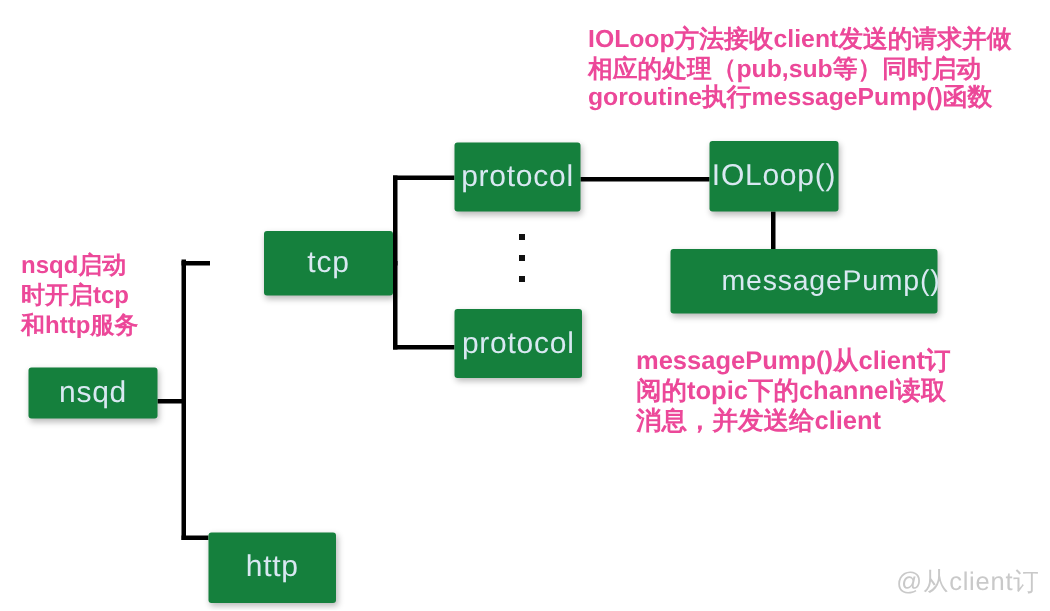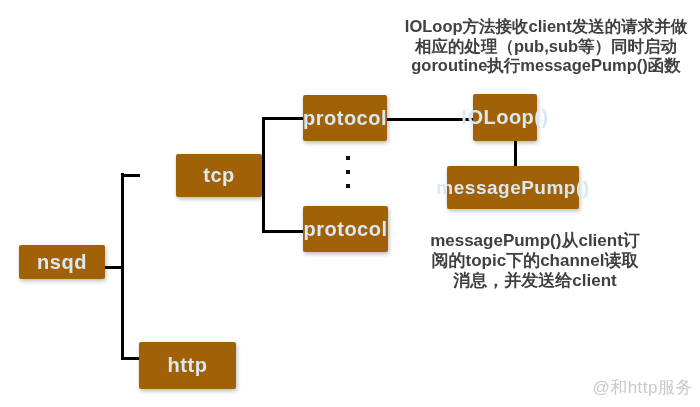--- a/index.html
+++ b/index.html
@@ -10,60 +10,60 @@
   }
   .canvas {
     position: relative;
     width: 700px;
     height: 407px;
     background: #ffffff;
     overflow: hidden;
   }
   .node {
     position: absolute;
-    background: #a16207;
+    background: #15803d;
     border-radius: 2px;
     box-shadow: 1px 2px 4px rgba(0,0,0,0.28);
     color: #d9e8f2;
     font-size: 20px;
-    font-weight: 700;
+    font-weight: 400;
     letter-spacing: 0.5px;
     display: flex;
     align-items: center;
     justify-content: center;
     white-space: nowrap;
   }
   .node-nsqd            { left: 19px;  top: 245px; width: 86px;  height: 34px; }
   .node-tcp             { left: 140px; top: 154px; width: 86px;  height: 43px; margin-left: 36px; }
-  .node-http            { left: 139px; top: 342px; width: 97px;  height: 47px; }
+  .node-http            { left: 139px; top: 355px; width: 85px;  height: 47px; }
   .node-protocol-top    { left: 303px; top: 95px;  width: 84px;  height: 46px; }
   .node-protocol-bottom { left: 303px; top: 206px; width: 85px;  height: 46px; }
-  .node-ioloop          { left: 473px; top: 94px;  width: 64px;  height: 47px; }
-  .node-messagepump     { left: 447px; top: 166px; width: 132px; height: 43px; font-size: 19px; }
+  .node-ioloop          { left: 473px; top: 94px;  width: 86px;  height: 47px; }
+  .node-messagepump     { left: 447px; top: 166px; width: 142px; height: 43px; font-size: 19px; padding-left: 36px; }
 
   .line {
     position: absolute;
     background: #000000;
   }
   .l-nsqd-branch   { left: 105px; top: 266px; width: 19px;  height: 3px; }
   .l-branch1-v     { left: 121px; top: 173px; width: 3px;   height: 187px; }
   .l-branch1-tcp   { left: 121px; top: 174px; width: 19px;  height: 3px; }
   .l-tcp-branch2   { left: 226px; top: 174px; width: 39px;  height: 3px; }
   .l-branch2-v     { left: 262px; top: 117px; width: 3px;   height: 116px; }
   .l-branch2-ptop  { left: 262px; top: 117px; width: 41px;  height: 3px; }
   .l-branch2-pbot  { left: 262px; top: 230px; width: 41px;  height: 3px; }
   .l-branch1-http  { left: 121px; top: 357px; width: 18px;  height: 3px; }
   .l-ptop-ioloop   { left: 387px; top: 118px; width: 86px;  height: 3px; }
   .l-ioloop-mpump  { left: 514px; top: 141px; width: 3px;   height: 25px; }
 
   .note {
     position: absolute;
-    color: #404040;
+    color: #ec4899;
     font-weight: 700;
-    text-align: center;
+    text-align: left;
     white-space: pre-line;
   }
   .note-left {
     left: 14px; top: 168px; width: 108px;
     font-size: 16px; line-height: 20px;
   }
   .note-top-middle {
     left: 116px; top: 65px; width: 138px;
     font-size: 16px; line-height: 19px;
   }
@@ -95,20 +95,23 @@
     font-size: 17px;
     font-weight: 400;
     letter-spacing: 0.5px;
   }
 </style>
 </head>
 <body>
 
 <div class="canvas">
 
+  <div class="note note-left">nsqd启动
+时开启tcp
+和http服务</div>
   <div class="note note-top-right">IOLoop方法接收client发送的请求并做
 相应的处理（pub,sub等）同时启动
 goroutine执行messagePump()函数</div>
   <div class="note note-bottom-right">messagePump()从client订
 阅的topic下的channel读取
 消息，并发送给client</div>
 
   <div class="line l-nsqd-branch"></div>
   <div class="line l-branch1-v"></div>
   <div class="line l-branch1-tcp"></div>
@@ -127,15 +130,15 @@
   </div>
 
   <div class="node node-nsqd">nsqd</div>
   <div class="node node-tcp">tcp</div>
   <div class="node node-http">http</div>
   <div class="node node-protocol-top">protocol</div>
   <div class="node node-protocol-bottom">protocol</div>
   <div class="node node-ioloop">IOLoop()</div>
   <div class="node node-messagepump">messagePump()</div>
 
-  <div class="watermark">@和http服务</div>
+  <div class="watermark">@从client订</div>
 
 </div>
 
 </body></html>

